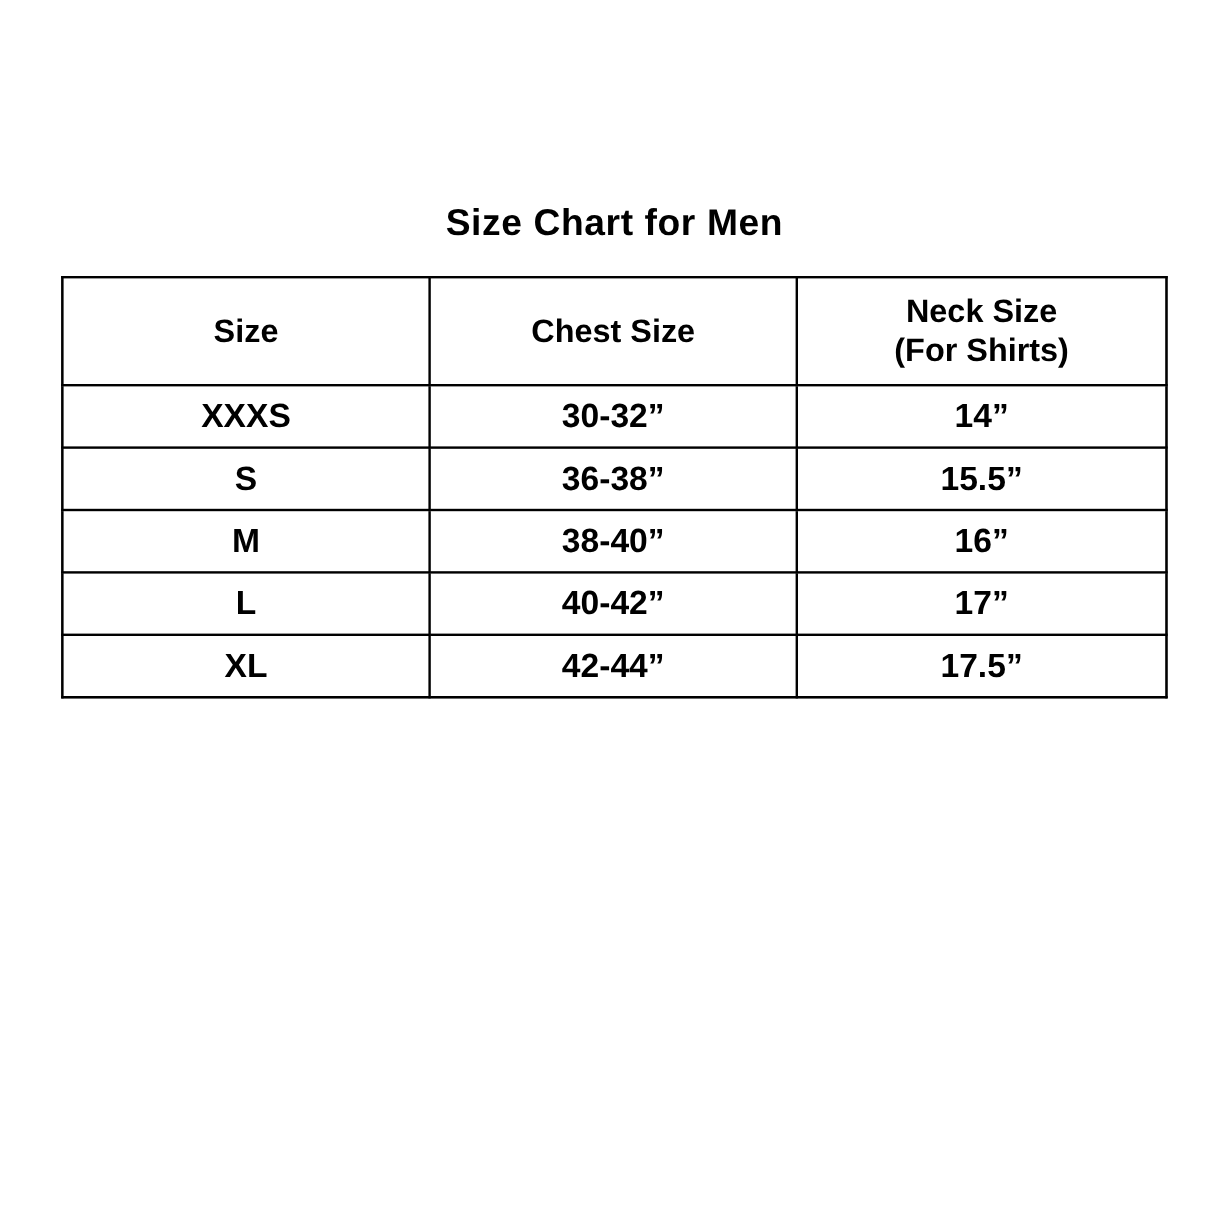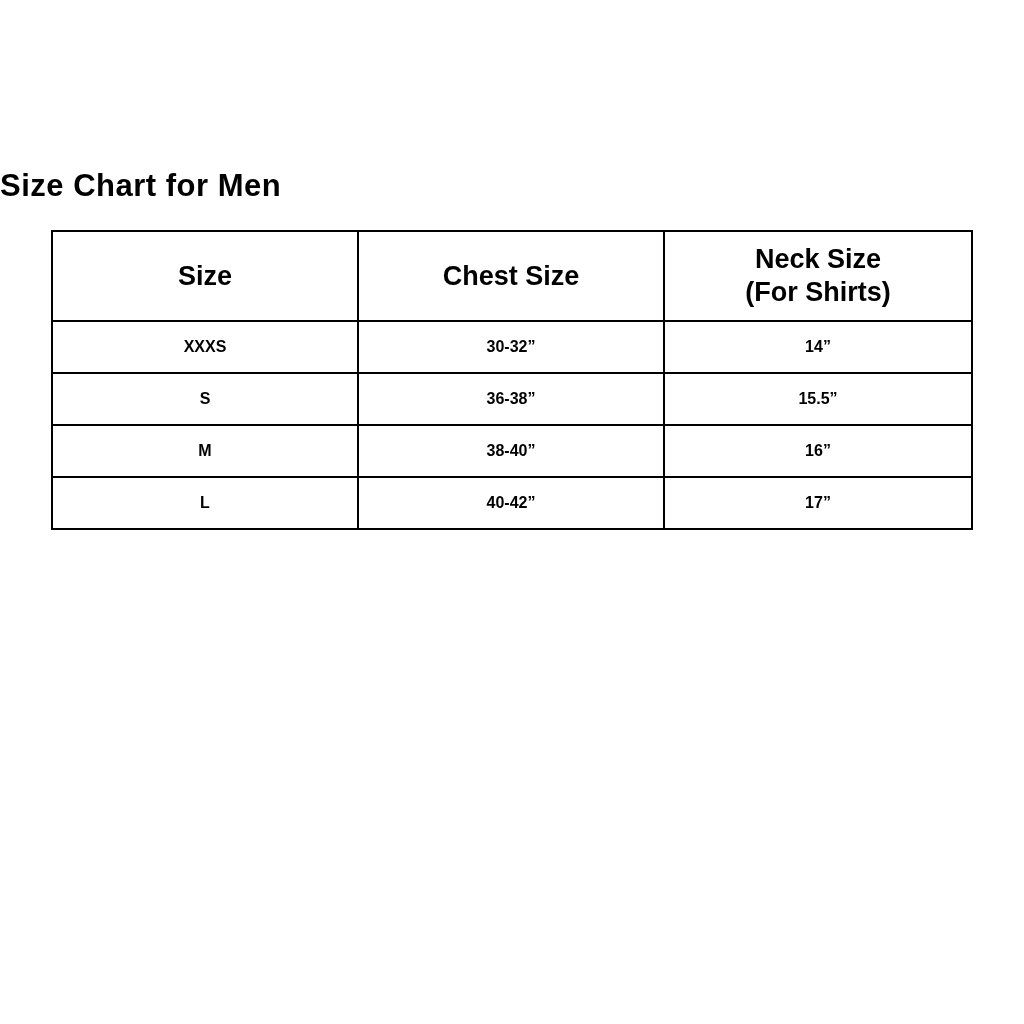--- a/index.html
+++ b/index.html
@@ -12,20 +12,21 @@
     width: 1024px;
     height: 1024px;
     background: #ffffff;
     font-family: "Liberation Sans", sans-serif;
     color: #000000;
     overflow: hidden;
   }
   .title {
     margin: 0;
     padding-top: 168px;
+    text-align: center;
     font-size: 31px;
     font-weight: bold;
     letter-spacing: 0.5px;
     color: #000000;
   }
   table.size-chart {
     border-collapse: collapse;
     table-layout: fixed;
     width: 920px;
     margin: 26px auto 0 auto;
@@ -40,21 +41,21 @@
     color: #000000;
     background: #ffffff;
   }
   table.size-chart th {
     height: 86px;
     font-size: 27px;
     line-height: 33px;
   }
   table.size-chart td {
     height: 48px;
-    font-size: 16px;
+    font-size: 28px;
   }
   col.c1 { width: 306px; }
   col.c2 { width: 306px; }
   col.c3 { width: 308px; }
 </style>
 </head>
 <body>
 
 <div class="page">
   <h1 class="title">Size Chart for Men</h1>
@@ -89,15 +90,20 @@
         <tr>
           <td>M</td>
           <td>38-40”</td>
           <td>16”</td>
         </tr>
         <tr>
           <td>L</td>
           <td>40-42”</td>
           <td>17”</td>
         </tr>
+        <tr>
+          <td>XL</td>
+          <td>42-44”</td>
+          <td>17.5”</td>
+        </tr>
       </tbody>
   </table>
 </div>
 
 </body></html>

